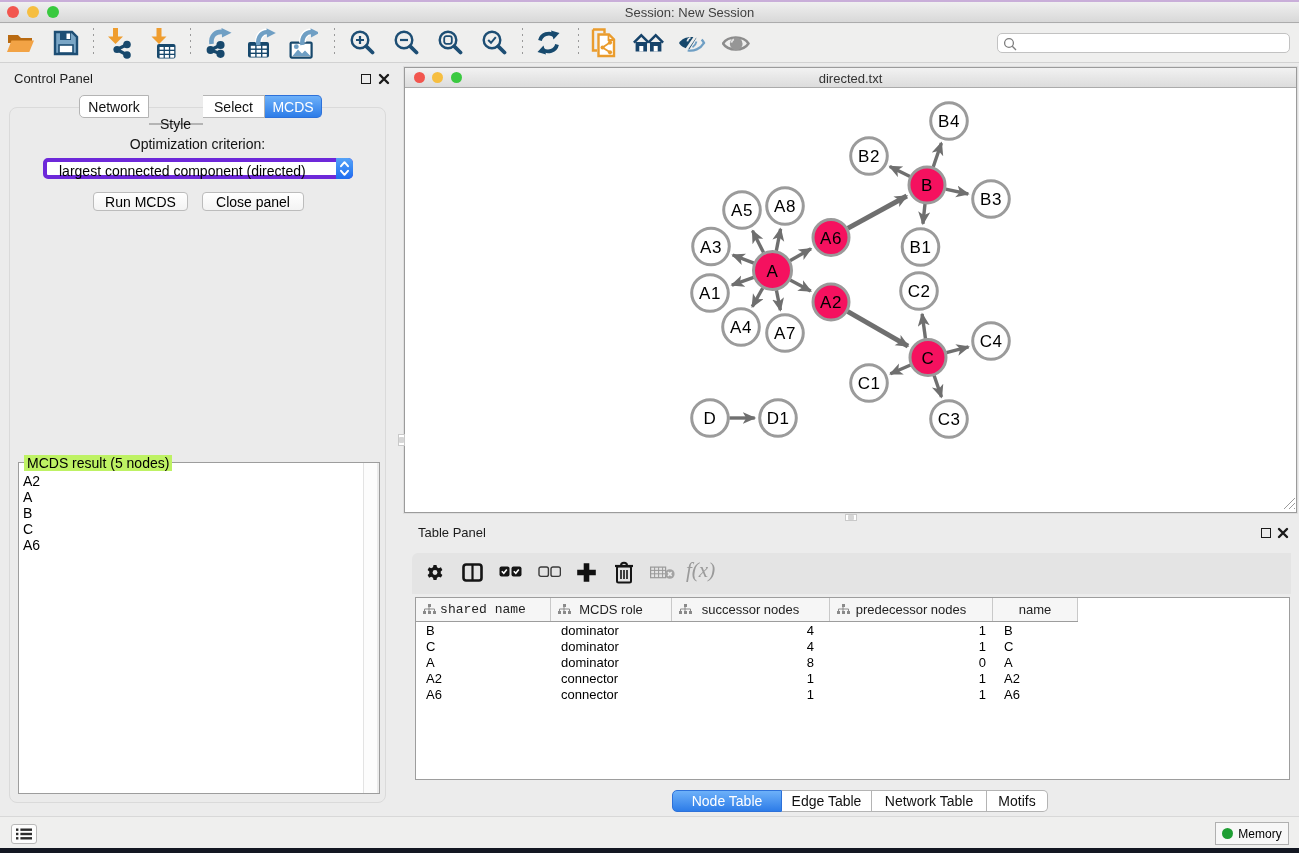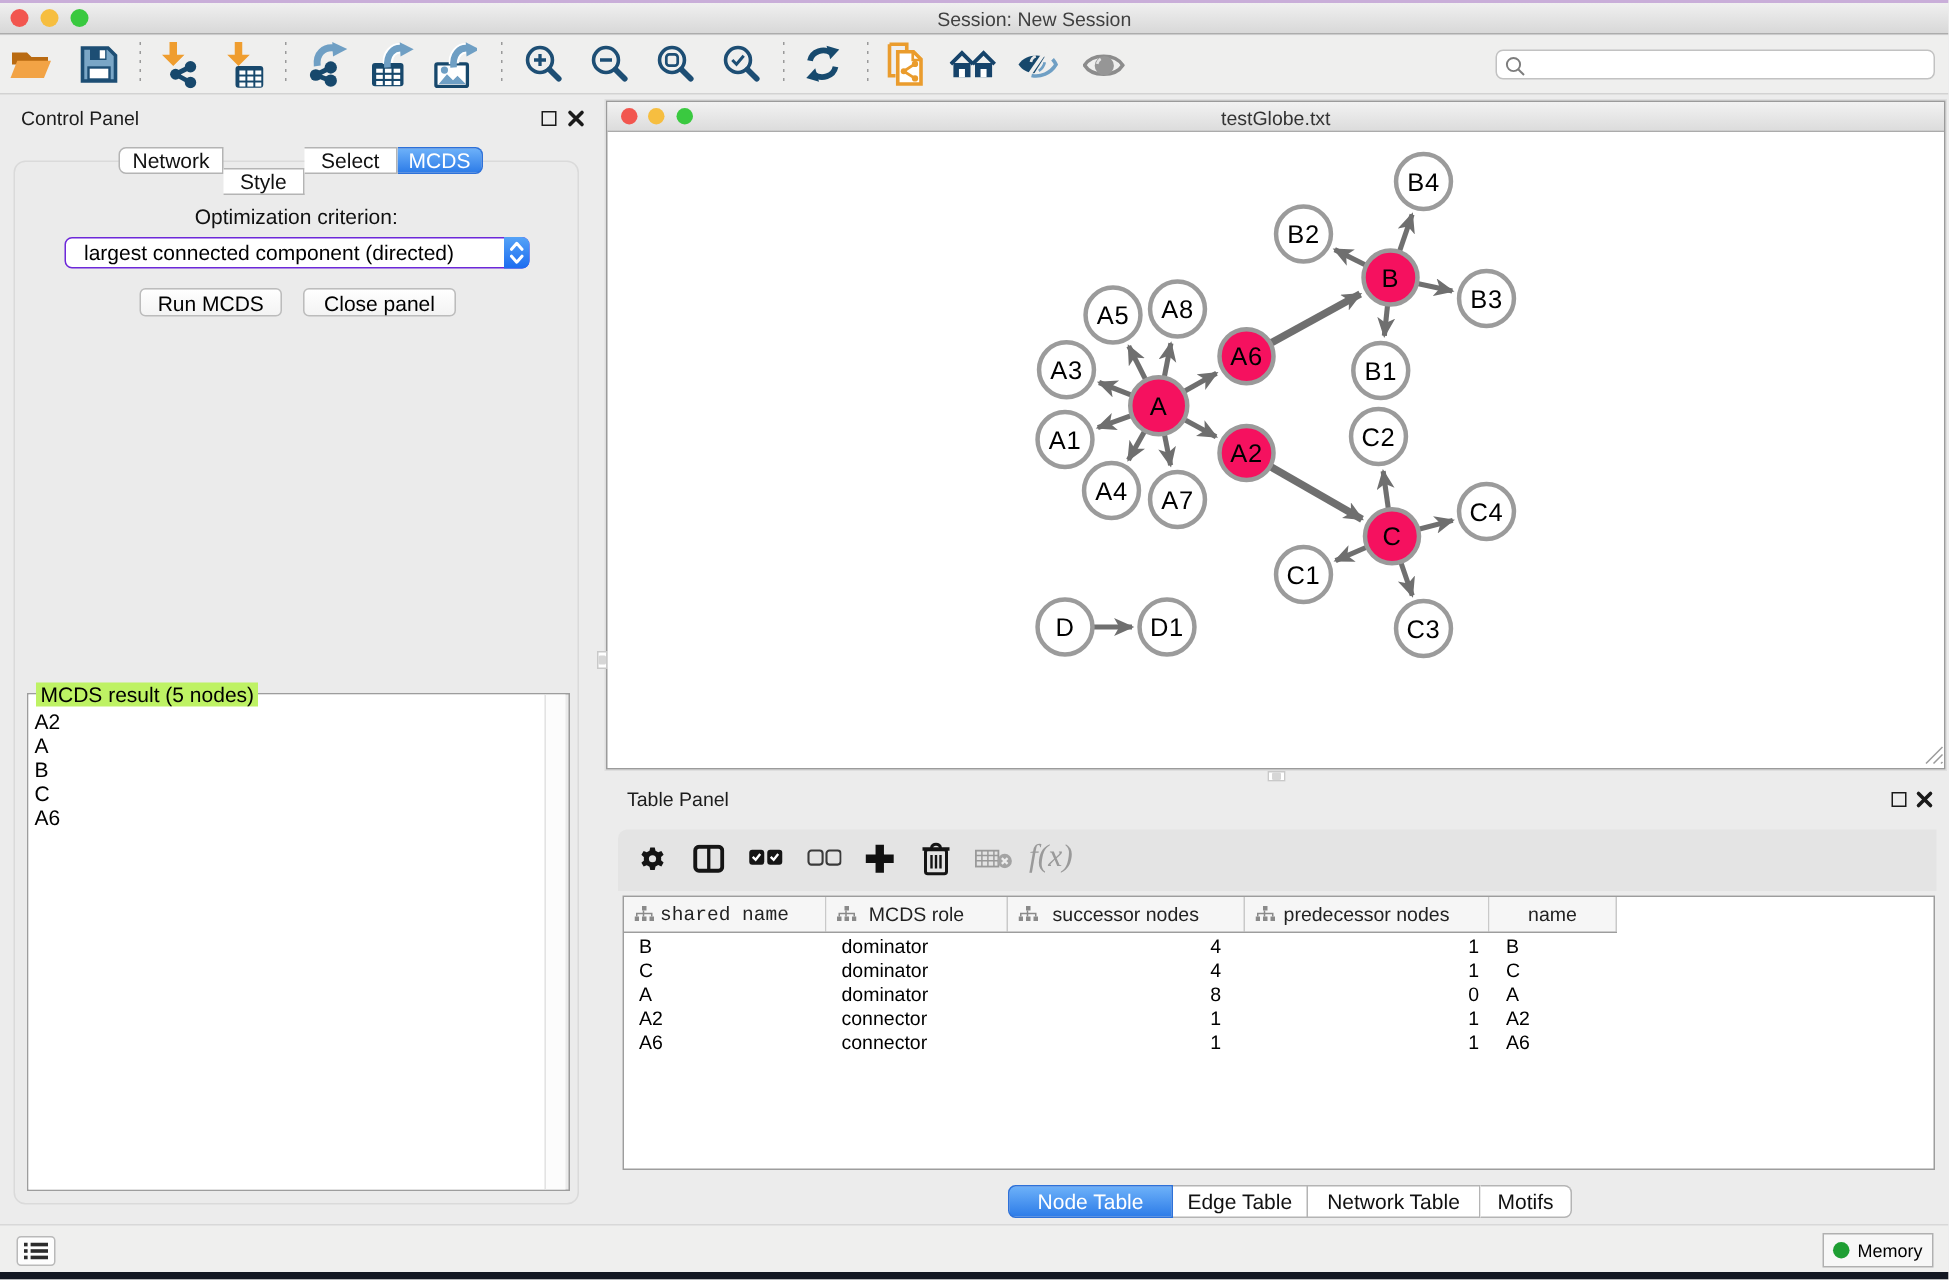--- a/index.html
+++ b/index.html
@@ -19,29 +19,29 @@
     background-image:linear-gradient(#9a9a9a 34%, rgba(0,0,0,0) 0%);
     background-size:1px 6px; background-repeat:repeat-y; }
   .ticon { top:29px; }
   #searchbox { left:997px; top:33px; width:293px; height:20px; background:#fff;
     border:1px solid #c2c2c2; border-radius:5px; }
   
   #cp-title { left:14px; top:71px; font-size:13px; color:#1c1c1c; }
   .sqbtn { width:10px; height:10px; border:1.6px solid #1a1a1a; }
   #cp-inner { left:9px; top:107px; width:377px; height:696px; background:#ebebeb;
     border:1px solid #dadada; border-radius:8px; }
-  .tabrow { display:flex; height:23px;align-items:center; }
+  .tabrow { display:flex; height:23px; }
   .tab { background:#fff; border:1px solid #b4b4b4; border-left:none; font-size:14px;
     color:#111; display:flex; align-items:center; justify-content:center; }
   .tab.first { border-left:1px solid #b4b4b4; border-radius:5px 0 0 5px; }
   .tab.last { border-radius:0 5px 5px 0; }
   .tab.sel { background:linear-gradient(#6db1f9,#2d7ce8); color:#fff; border-color:#2d71d9; }
   #opt-label { left:9px; top:136px; width:377px; text-align:center; font-size:14px; color:#111; }
   #combo { left:43px; top:158px; width:310px; height:21px; background:#fff;
-    border:1px solid #6d28d9; border-radius:5px; font-size:14px; color:#000;
+    border:4px solid #6d28d9; border-radius:5px; font-size:14px; color:#000;
     line-height:19px; padding-left:12px; }
   #combo-btn { left:336px; top:158px; width:17px; height:21px; border-radius:0 5px 5px 0;
     background:linear-gradient(#55a3f7,#1c6cf0); }
   .btn { background:linear-gradient(#ffffff,#f3f3f3); border:1px solid #bcbcbc; border-radius:4px;
     font-size:14px; color:#000; display:flex; align-items:center; justify-content:center; }
   #fieldset { left:18px; top:462px; width:362px; height:332px; border:1px solid #9d9d9d; }
   #legend { left:24px; top:455px; background:#bef264; padding:0 3px; font-size:14px; color:#000; }
   #mcdslist { left:19px; top:463px; width:344px; height:330px; background:#fff;
     font-size:14px; color:#000; padding:10px 0 0 4px; line-height:16px; }
   #mcdstrack { left:363px; top:463px; width:14px; height:330px; background:#fcfcfc;
@@ -244,21 +244,21 @@
     </svg></div>
 <div class="abs btn" style="left:93px;top:192px;width:95px;height:19px;">Run MCDS</div>
 <div class="abs btn" style="left:202px;top:192px;width:102px;height:19px;">Close panel</div>
 <div id="fieldset" class="abs"></div>
 <div id="mcdslist" class="abs">A2<br>A<br>B<br>C<br>A6</div>
 <div id="mcdstrack" class="abs"></div>
 <div id="legend" class="abs">MCDS result (5 nodes)</div>
 
 <div id="netwin" class="abs">
   <div id="nettitle" class="abs"></div>
-  <div id="netname" class="abs">testGlobe.txt</div>
+  <div id="netname" class="abs">directed.txt</div>
   <div class="abs tl" style="left:9px;top:4px;width:11px;height:11px;background:#f2564f;"></div>
   <div class="abs tl" style="left:27px;top:4px;width:11px;height:11px;background:#f6be40;"></div>
   <div class="abs tl" style="left:46px;top:4px;width:11px;height:11px;background:#3ac940;"></div>
   <svg id="graph" class="abs" style="left:0;top:21px;" width="891" height="423" viewBox="404 88 891 423">
 <defs>
         <marker id="arr" markerWidth="15" markerHeight="13" refX="12" refY="6" orient="auto" markerUnits="userSpaceOnUse">
           <path d="M0,0 L13.5,6 L0,12 L3.5,6 Z" fill="#6f6f6f"></path>
         </marker>
       </defs>
 <line x1="762.5" y1="251.6" x2="751.5" y2="229.8" stroke="#6f6f6f" stroke-width="3.4" marker-end="url(#arr)"></line>

